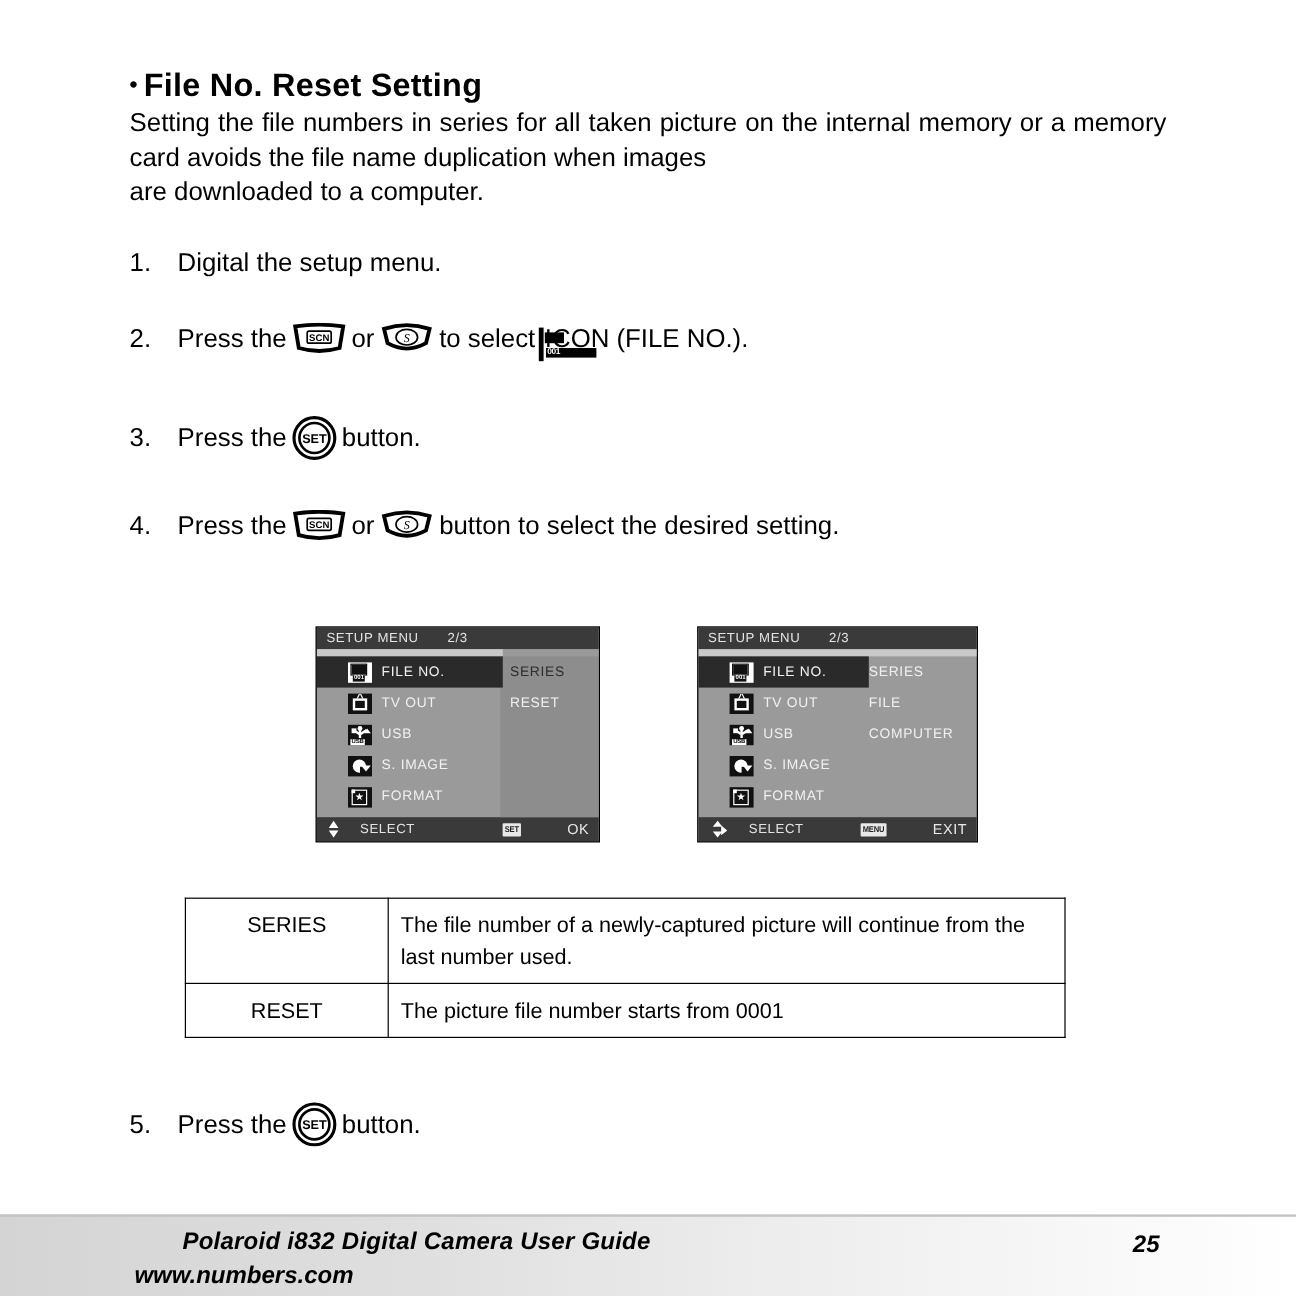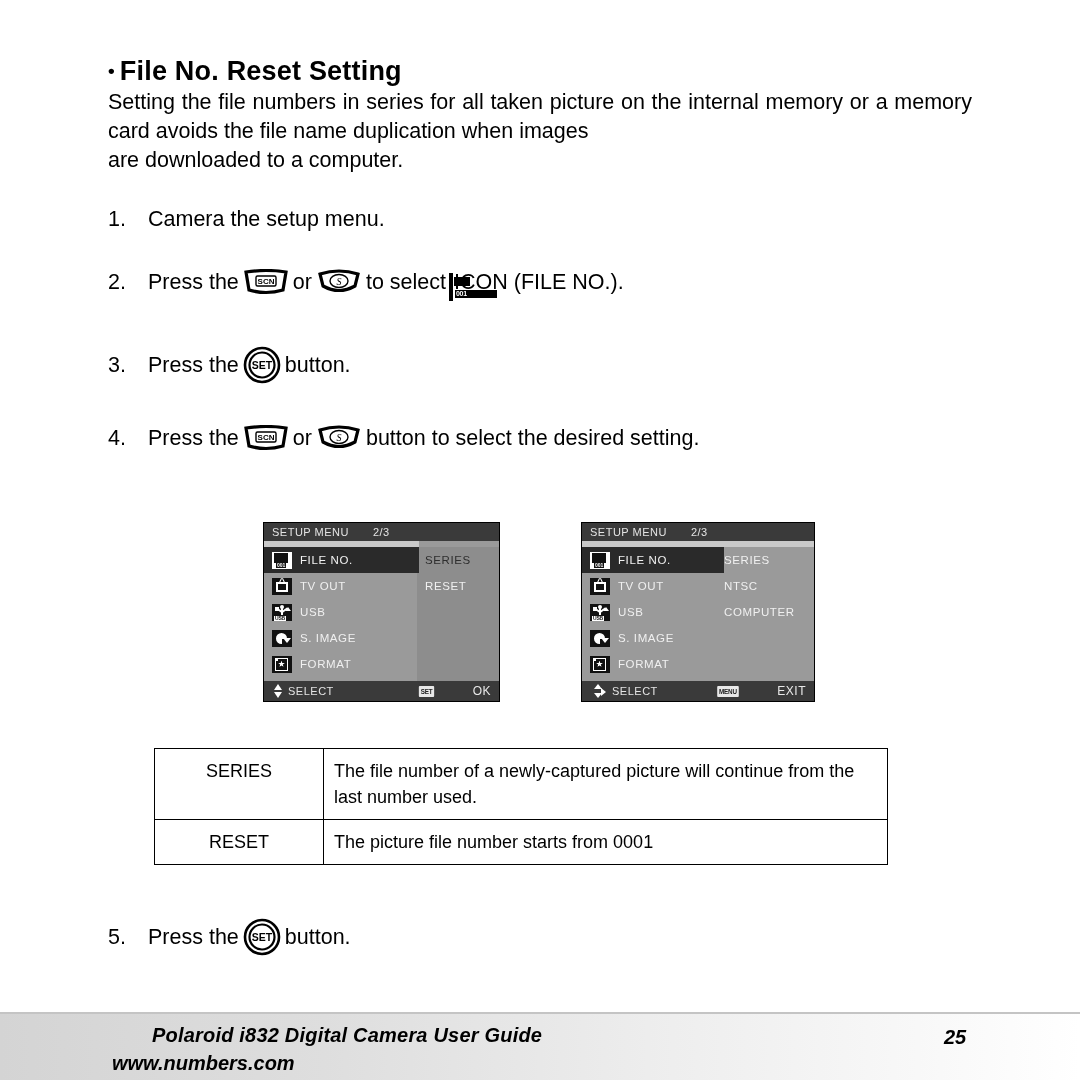--- a/index.html
+++ b/index.html
@@ -163,20 +163,21 @@
   .lcd-body {
     position: relative;
     height: 134px;
   }
 
   .lcd-leftcol {
     position: absolute;
     left: 0; top: 0;
     width: 100%;
     height: 100%;
+    padding-left: 18px;
   }
 
   .menu-row {
     display: flex;
     align-items: center;
     height: 26px;
     padding-left: 8px;
     box-sizing: border-box;
     position: relative;
   }
@@ -270,21 +271,21 @@
     height: 20px;
     background: #3a3a3a;
     display: flex;
     align-items: center;
     padding: 0 8px;
     font-size: 11px;
     color: #e4e4e4;
     letter-spacing: 0.5px;
     justify-content: space-between;
   }
-  .footer-left { display: flex; align-items: center; gap: 6px; }
+  .footer-left { display: flex; align-items: center; gap: 18px; }
   .footer-right { display: flex; align-items: center; gap: 2px; }
 
   .arrow-ud {
     display: inline-block;
     position: relative;
     width: 10px;
     height: 16px;
   }
   .arrow-ud .up {
     position: absolute; left: 2px; top: 1px;
@@ -397,21 +398,21 @@
     <span class="bullet">•</span><span>File No. Reset Setting</span>
   </div>
 
   <div class="intro">
     <span>Setting the file numbers in series for all taken picture on the internal</span>
     <span>memory or a memory card avoids the file name duplication when images</span>
     <span class="lastline">are downloaded to a computer.</span>
   </div>
 
   <div class="step step-1">
-    <span class="num">1.</span><span>Camera the setup menu.</span>
+    <span class="num">1.</span><span>Digital the setup menu.</span>
   </div>
 
   <div class="step step-2">
     <span class="num">2.</span><span>Press the</span><span class="icon-inline btn-curve"><svg viewBox="0 0 46 26" width="46" height="26">
           <path d="M3,3 Q23,0 43,3 L40,21 Q23,26 6,21 Z" fill="#fff" stroke="#000" stroke-width="3.2"></path>
           <rect x="13" y="7" width="20" height="10" rx="1.5" fill="#fff" stroke="#000" stroke-width="1.4"></rect>
           <text x="23" y="15" font-family="'Liberation Sans',sans-serif" font-size="8" font-weight="bold" text-anchor="middle" fill="#000">SCN</text>
         </svg></span><span>or</span><span class="icon-inline btn-curve"><svg viewBox="0 0 46 26" width="46" height="26">
           <path d="M4,5 Q23,-1 42,5 L39,17 Q23,26 7,17 Z" fill="#fff" stroke="#000" stroke-width="3.2"></path>
           <ellipse cx="23" cy="12" rx="9" ry="6.5" fill="#fff" stroke="#000" stroke-width="1.4"></ellipse>
@@ -520,21 +521,21 @@
       <span>SETUP MENU</span>
       <span class="page-no">2/3</span>
     </div>
     <div class="lcd-substrip">
         <div class="lightbar" style="width:232px"></div>
       </div>
     <div class="lcd-body">
       <div class="row-highlight" style="top:0px;height:26px;width:142px"></div>
       <div class="val-col">
         <div class="value-row value-light">SERIES</div>
-        <div class="value-row value-light">NTSC</div>
+        <div class="value-row value-light">FILE</div>
         <div class="value-row value-light">COMPUTER</div>
       </div>
       <div class="lcd-leftcol">
         <div class="menu-row selected">
           <span class="m-icon ic-file">
               <span class="f-frame"></span>
               <span class="f-scr"></span>
               <span class="f-num">001</span>
             </span>
           <span class="m-label">FILE NO.</span>

